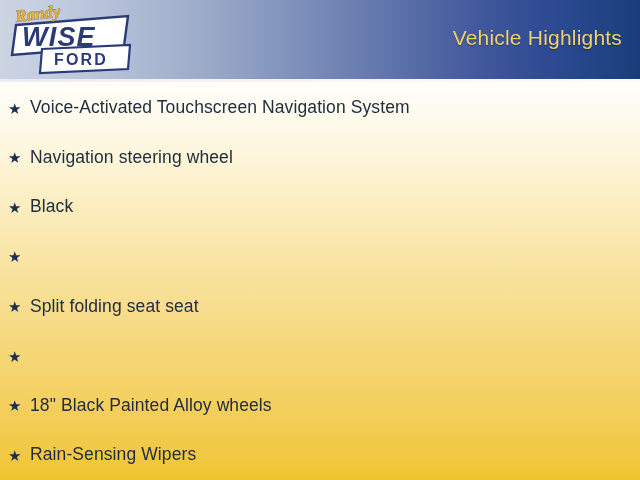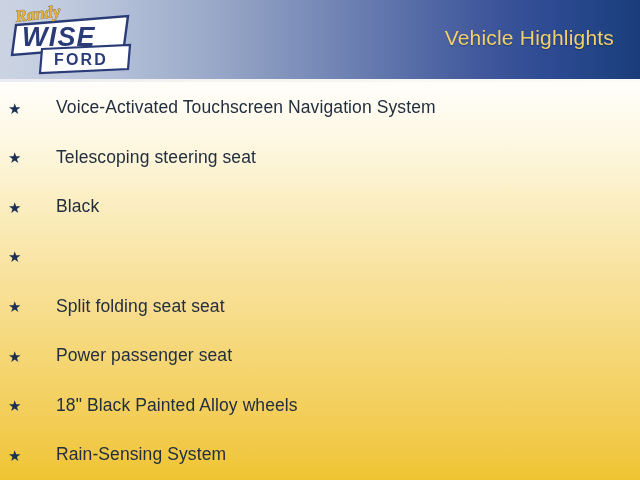--- a/index.html
+++ b/index.html
@@ -40,21 +40,21 @@
   .header-strip-under {
     position: absolute;
     left: 0;
     top: 79px;
     width: 640px;
     height: 3px;
     background: linear-gradient(to right, #e9ecf1 0%, #f3f3ef 30%, #fdfbf3 100%);
   }
   .header-title {
     position: absolute;
-    right: 26px;
+    right: 18px;
     top: 26px;
     font-size: 21px;
     font-weight: 400;
     letter-spacing: .2px;
     color: #f2d06a;
     white-space: nowrap;
     text-shadow: 0 1px 1px rgba(10,25,60,.45);
   }
 
   
@@ -111,21 +111,20 @@
     line-height: 1;
     color: #1b2f52;
     text-align: left;
     flex: 0 0 auto;
   }
   .hl-label {
     font-size: 17.5px;
     line-height: 1;
     color: #232f3f;
     letter-spacing: .1px;
-    margin-left: 26px;
   }
 </style>
 </head>
 <body>
 
 <div id="screen">
 
   <div class="header">
 
     <div class="logo">
@@ -152,41 +151,40 @@
   <div class="header-strip-under"></div>
 
   <div class="body-area">
     <ul class="hl-list" id="hl-list">
         <li class="hl-item" style="top: 13px;">
           <span class="hl-star">★</span>
           <span class="hl-label">Voice-Activated Touchscreen Navigation System</span>
         </li>
         <li class="hl-item" style="top: 62.6px;">
           <span class="hl-star">★</span>
-          <span class="hl-label">Telescoping steering seat</span>
+          <span class="hl-label">Navigation steering wheel</span>
         </li>
         <li class="hl-item" style="top: 112.2px;">
           <span class="hl-star">★</span>
           <span class="hl-label">Black</span>
         </li>
         <li class="hl-item" style="top: 161.8px;">
           <span class="hl-star">★</span>
         </li>
         <li class="hl-item" style="top: 211.4px;">
           <span class="hl-star">★</span>
           <span class="hl-label">Split folding seat seat</span>
         </li>
         <li class="hl-item" style="top: 261px;">
           <span class="hl-star">★</span>
-          <span class="hl-label">Power passenger seat</span>
         </li>
         <li class="hl-item" style="top: 310.6px;">
           <span class="hl-star">★</span>
           <span class="hl-label">18" Black Painted Alloy wheels</span>
         </li>
         <li class="hl-item" style="top: 360.2px;">
           <span class="hl-star">★</span>
-          <span class="hl-label">Rain-Sensing System</span>
+          <span class="hl-label">Rain-Sensing Wipers</span>
         </li>
       </ul>
   </div>
 
 </div>
 
 </body></html>

